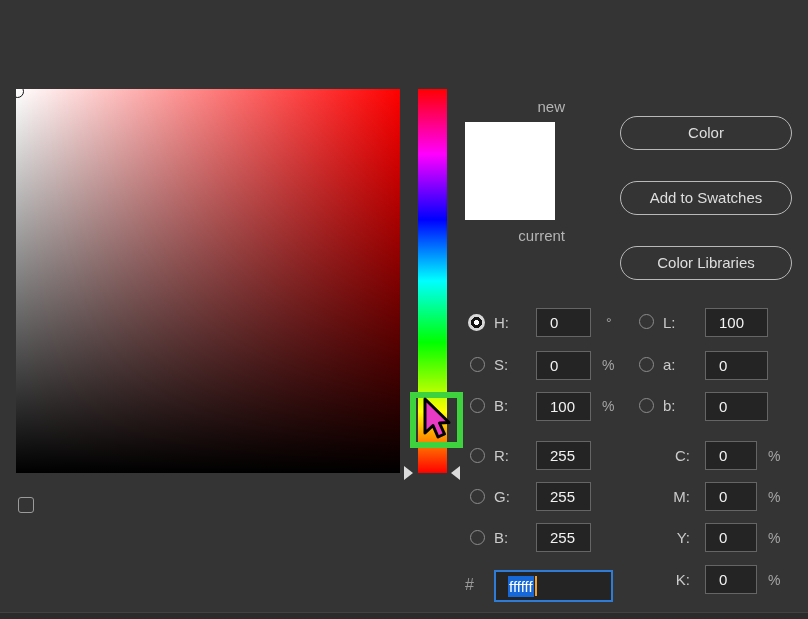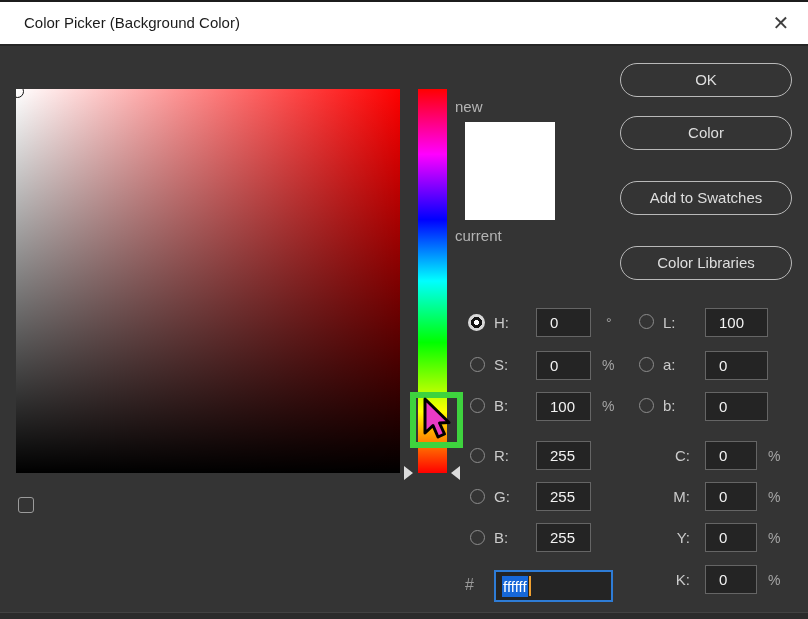--- a/index.html
+++ b/index.html
@@ -28,21 +28,21 @@
     background:linear-gradient(180deg,#ff0000 0%,#ff00ff 17%,#0000ff 34%,#00ffff 50%,#00ff00 66%,#ffff00 84%,#ff0000 100%);}
   .hue-handle{position:absolute;width:0;height:0;border-top:7px solid transparent;border-bottom:7px solid transparent;}
   .hue-handle.left{left:404px;top:420px;border-left:9px solid #dcdcdc;}
   .hue-handle.right{left:451px;top:420px;border-right:9px solid #dcdcdc;}
 
   
   .annot-box{position:absolute;left:410px;top:346px;width:53px;height:56px;border:6px solid #3ed33e;pointer-events:none;}
   .cursor-svg{position:absolute;left:417px;top:349px;pointer-events:none;}
 
   
-  .swatch-label{position:absolute;width:110px;text-align:left;font-size:15px;color:#b4b4b4;}
+  .swatch-label{position:absolute;width:110px;text-align:right;font-size:15px;color:#b4b4b4;}
   .swatch{position:absolute;left:465px;top:76px;width:90px;height:98px;background:#ffffff;}
 
   
   .btn{position:absolute;left:620px;width:172px;height:34px;border:1px solid #b9b9b9;border-radius:17px;
     background:transparent;color:#dedede;font-size:15px;text-align:center;line-height:32px;cursor:pointer;
     font-family:"Liberation Sans", sans-serif;}
 
   
   .radio{position:absolute;width:15px;height:15px;border-radius:50%;border:1px solid #8c8c8c;background:transparent;cursor:pointer;}
   .radio.selected{border:none;width:17px;height:17px;
@@ -50,62 +50,57 @@
   .ch-label{position:absolute;font-size:15px;color:#cbcbcb;line-height:20px;}
   .num-input{position:absolute;width:55px;height:29px;background:#242424;border:1px solid #656565;
     color:#f2f2f2;font-size:15px;padding:0 0 0 13px;font-family:"Liberation Sans", sans-serif;}
   .num-input.wide{width:63px;}
   .num-input.narrow{width:52px;}
   .unit{position:absolute;font-size:14px;color:#a6a6a6;line-height:20px;}
 
   
   .hex-prefix{position:absolute;left:465px;top:530px;font-size:16px;color:#9a9a9a;}
   .hex-input{position:absolute;left:494px;top:524px;width:119px;height:32px;background:#242424;
-    border:2px solid #2e7cd6;display:flex;align-items:center;padding-left:6px;cursor:text;}
+    border:2px solid #2e7cd6;display:flex;align-items:center;padding-left:12px;cursor:text;}
   .hex-sel{background:#1667d8;color:#ffffff;font-size:15px;padding:2px 1px;}
   .hex-caret{width:2px;height:20px;background:#f0a030;margin-left:1px;}
 
   
   .checkbox{position:absolute;left:18px;top:451px;width:16px;height:16px;border:1px solid #9b9b9b;
     border-radius:3px;background:transparent;cursor:pointer;}
   .checkbox-label{position:absolute;left:44px;top:450px;font-size:15px;color:#cfcfcf;line-height:18px;}
 
   
   .bottom-strip{position:absolute;left:0;top:566px;width:808px;height:7px;background:#2b2b2b;border-top:1px solid #424242;}
 </style>
 </head>
 <body>
 
 <div class="dialog">
 
-  <div class="titlebar">
-    <span class="title">Color Picker (Background Color)</span>
-    <span class="close">✕</span>
-  </div>
 
   <div class="body">
 
     <div class="color-field">
       <div class="field-marker"></div>
     </div>
 
     <div class="hue-slider"></div>
     <div class="hue-handle left"></div>
     <div class="hue-handle right"></div>
 
     <div class="annot-box"></div>
     <svg class="cursor-svg" width="40" height="50" viewBox="0 0 40 50">
       <path d="M8,4 L8,38 L16,30.5 L21,42 L27.5,39 L22.5,28 L32,27.5 Z" fill="#e93ac6" stroke="#000000" stroke-width="3" stroke-linejoin="round"></path>
     </svg>
 
     <div class="swatch-label" style="left:455px;top:52px;">new</div>
     <div class="swatch"></div>
     <div class="swatch-label" style="left:455px;top:181px;">current</div>
 
-    <div class="btn" style="top:17px;">OK</div>
     <div class="btn" style="top:70px;">Color</div>
     <div class="btn" style="top:200px;">Color Libraries</div>
     <div class="btn" style="top:135px;">Add to Swatches</div>
 
     <div class="radio selected" style="left:468px;top:268px;"></div>
     <div class="ch-label" style="left:494px;top:267px;">H:</div>
     <input class="num-input" style="left: 536px; top: 262px;" value="0">
     <div class="unit" style="left:606px;top:267px;">°</div>
 
     <div class="radio" style="left:470px;top:311px;"></div>

